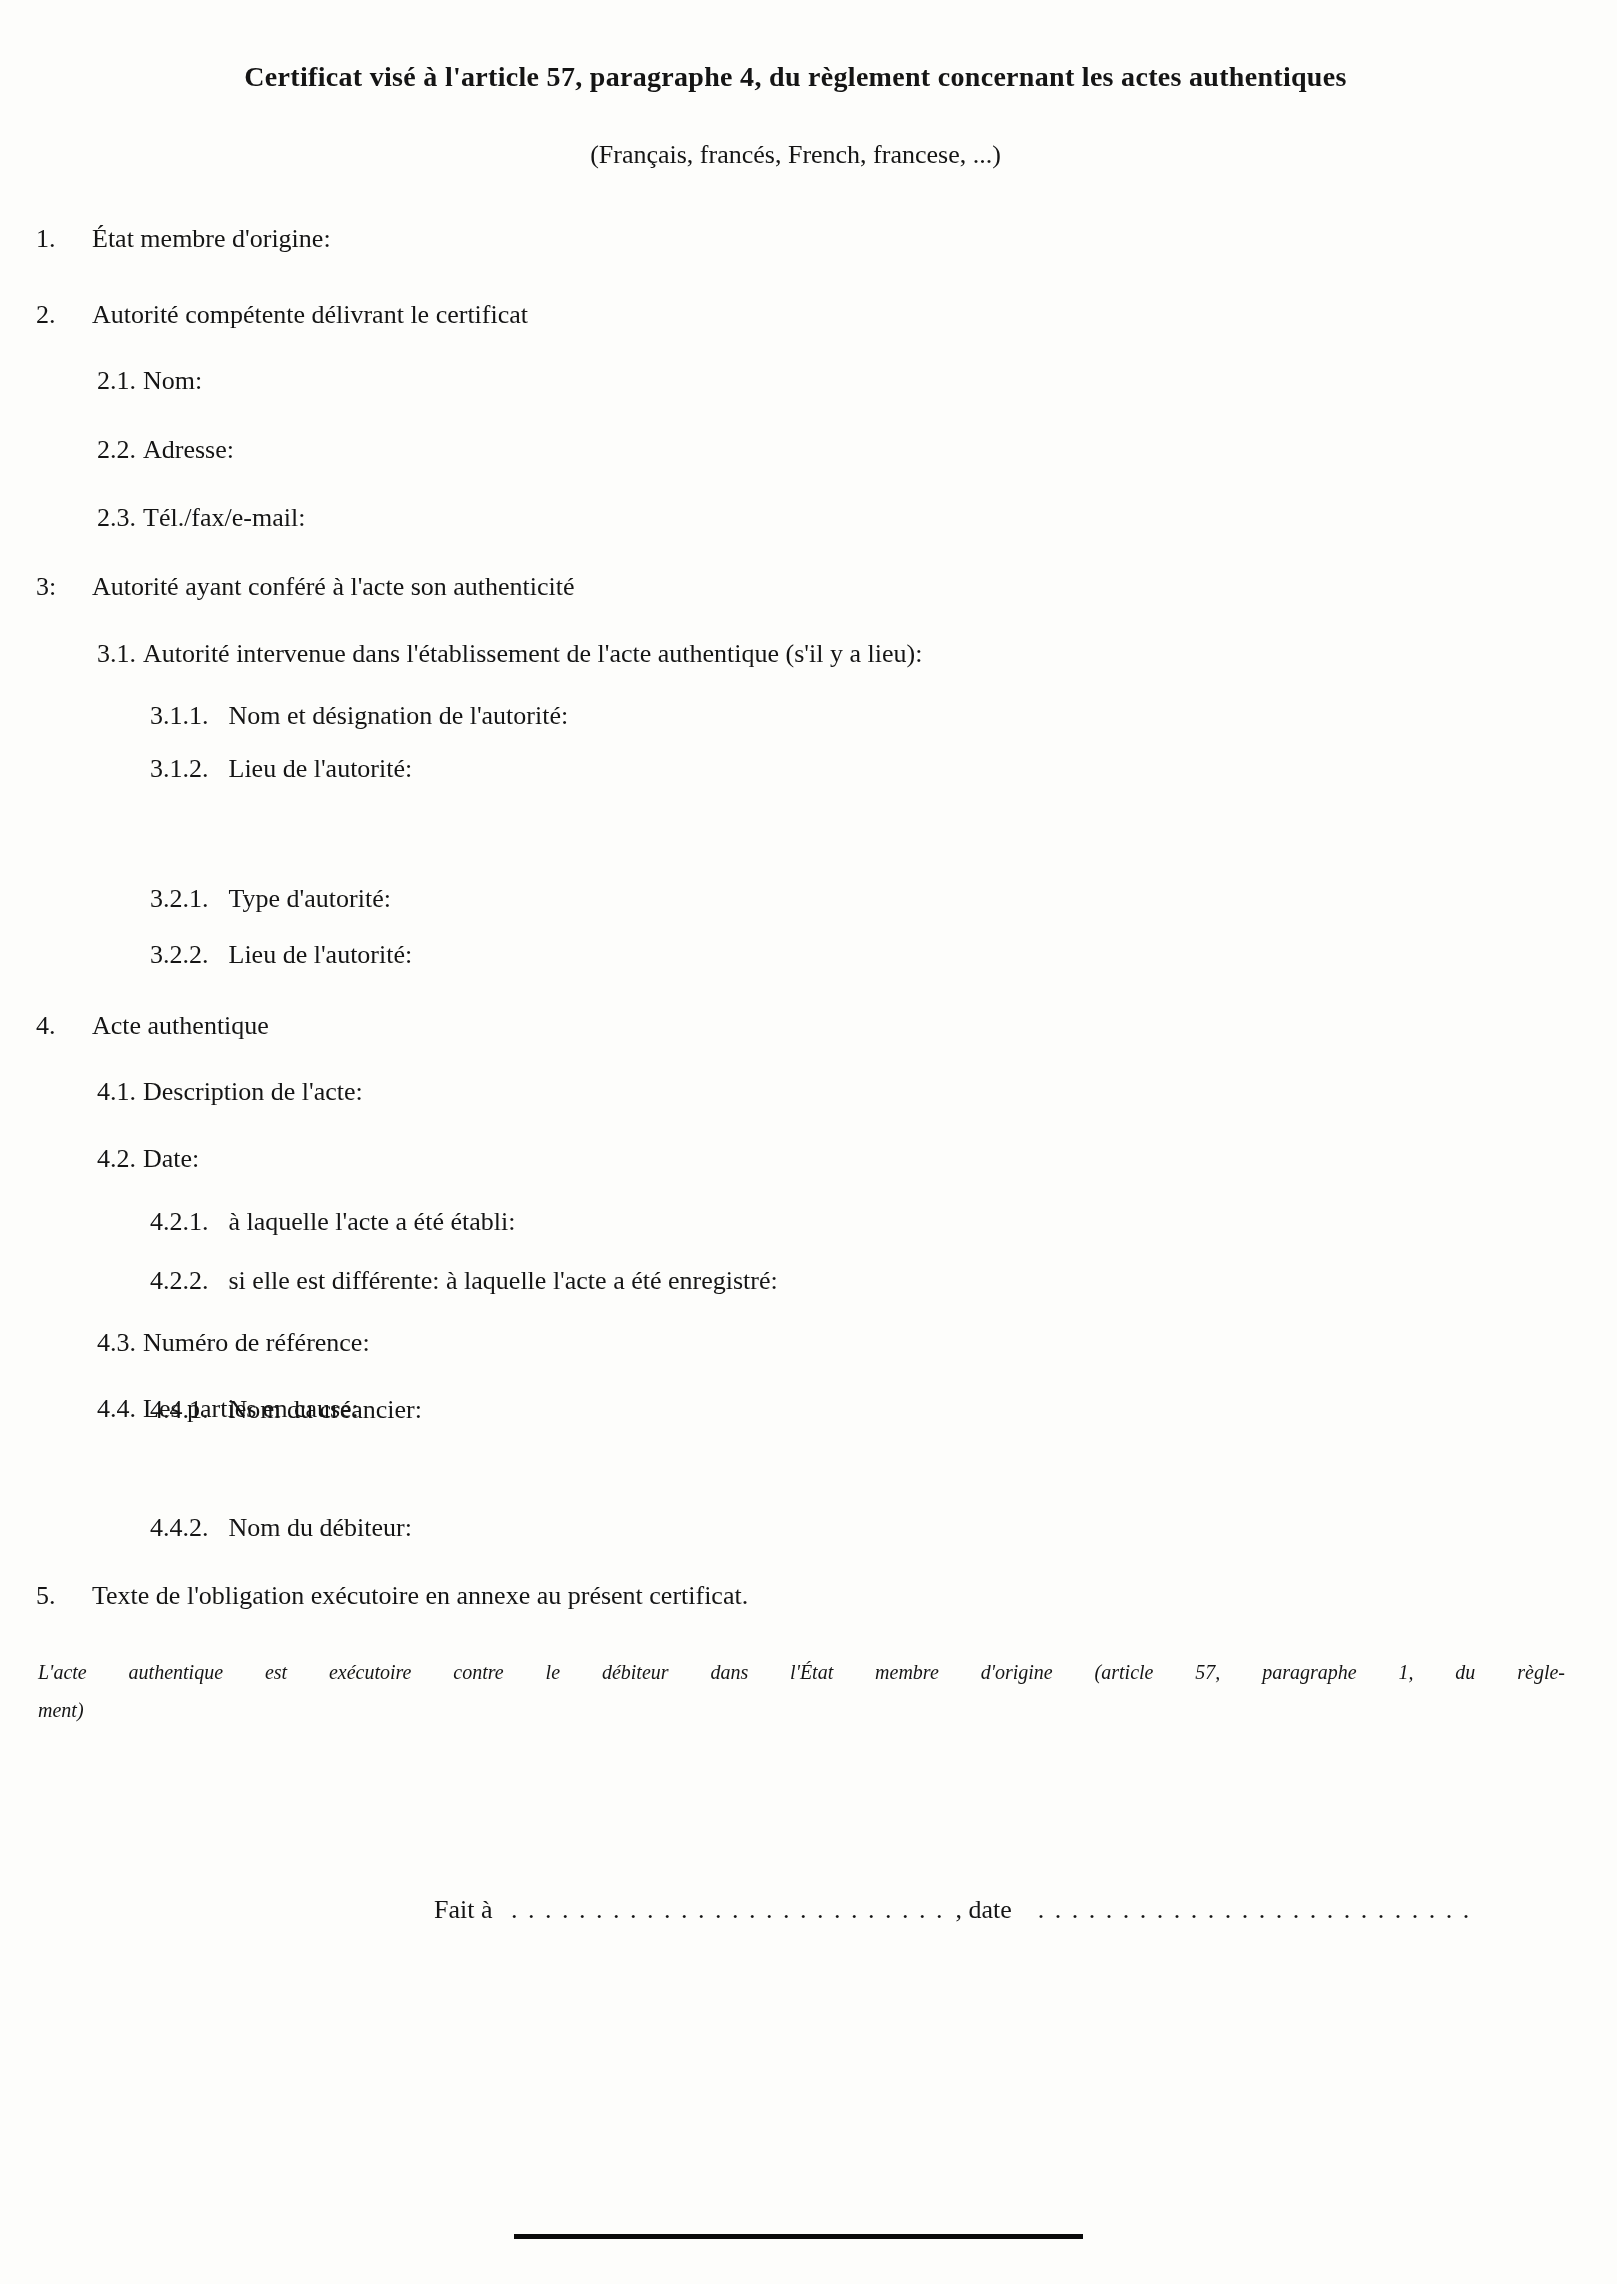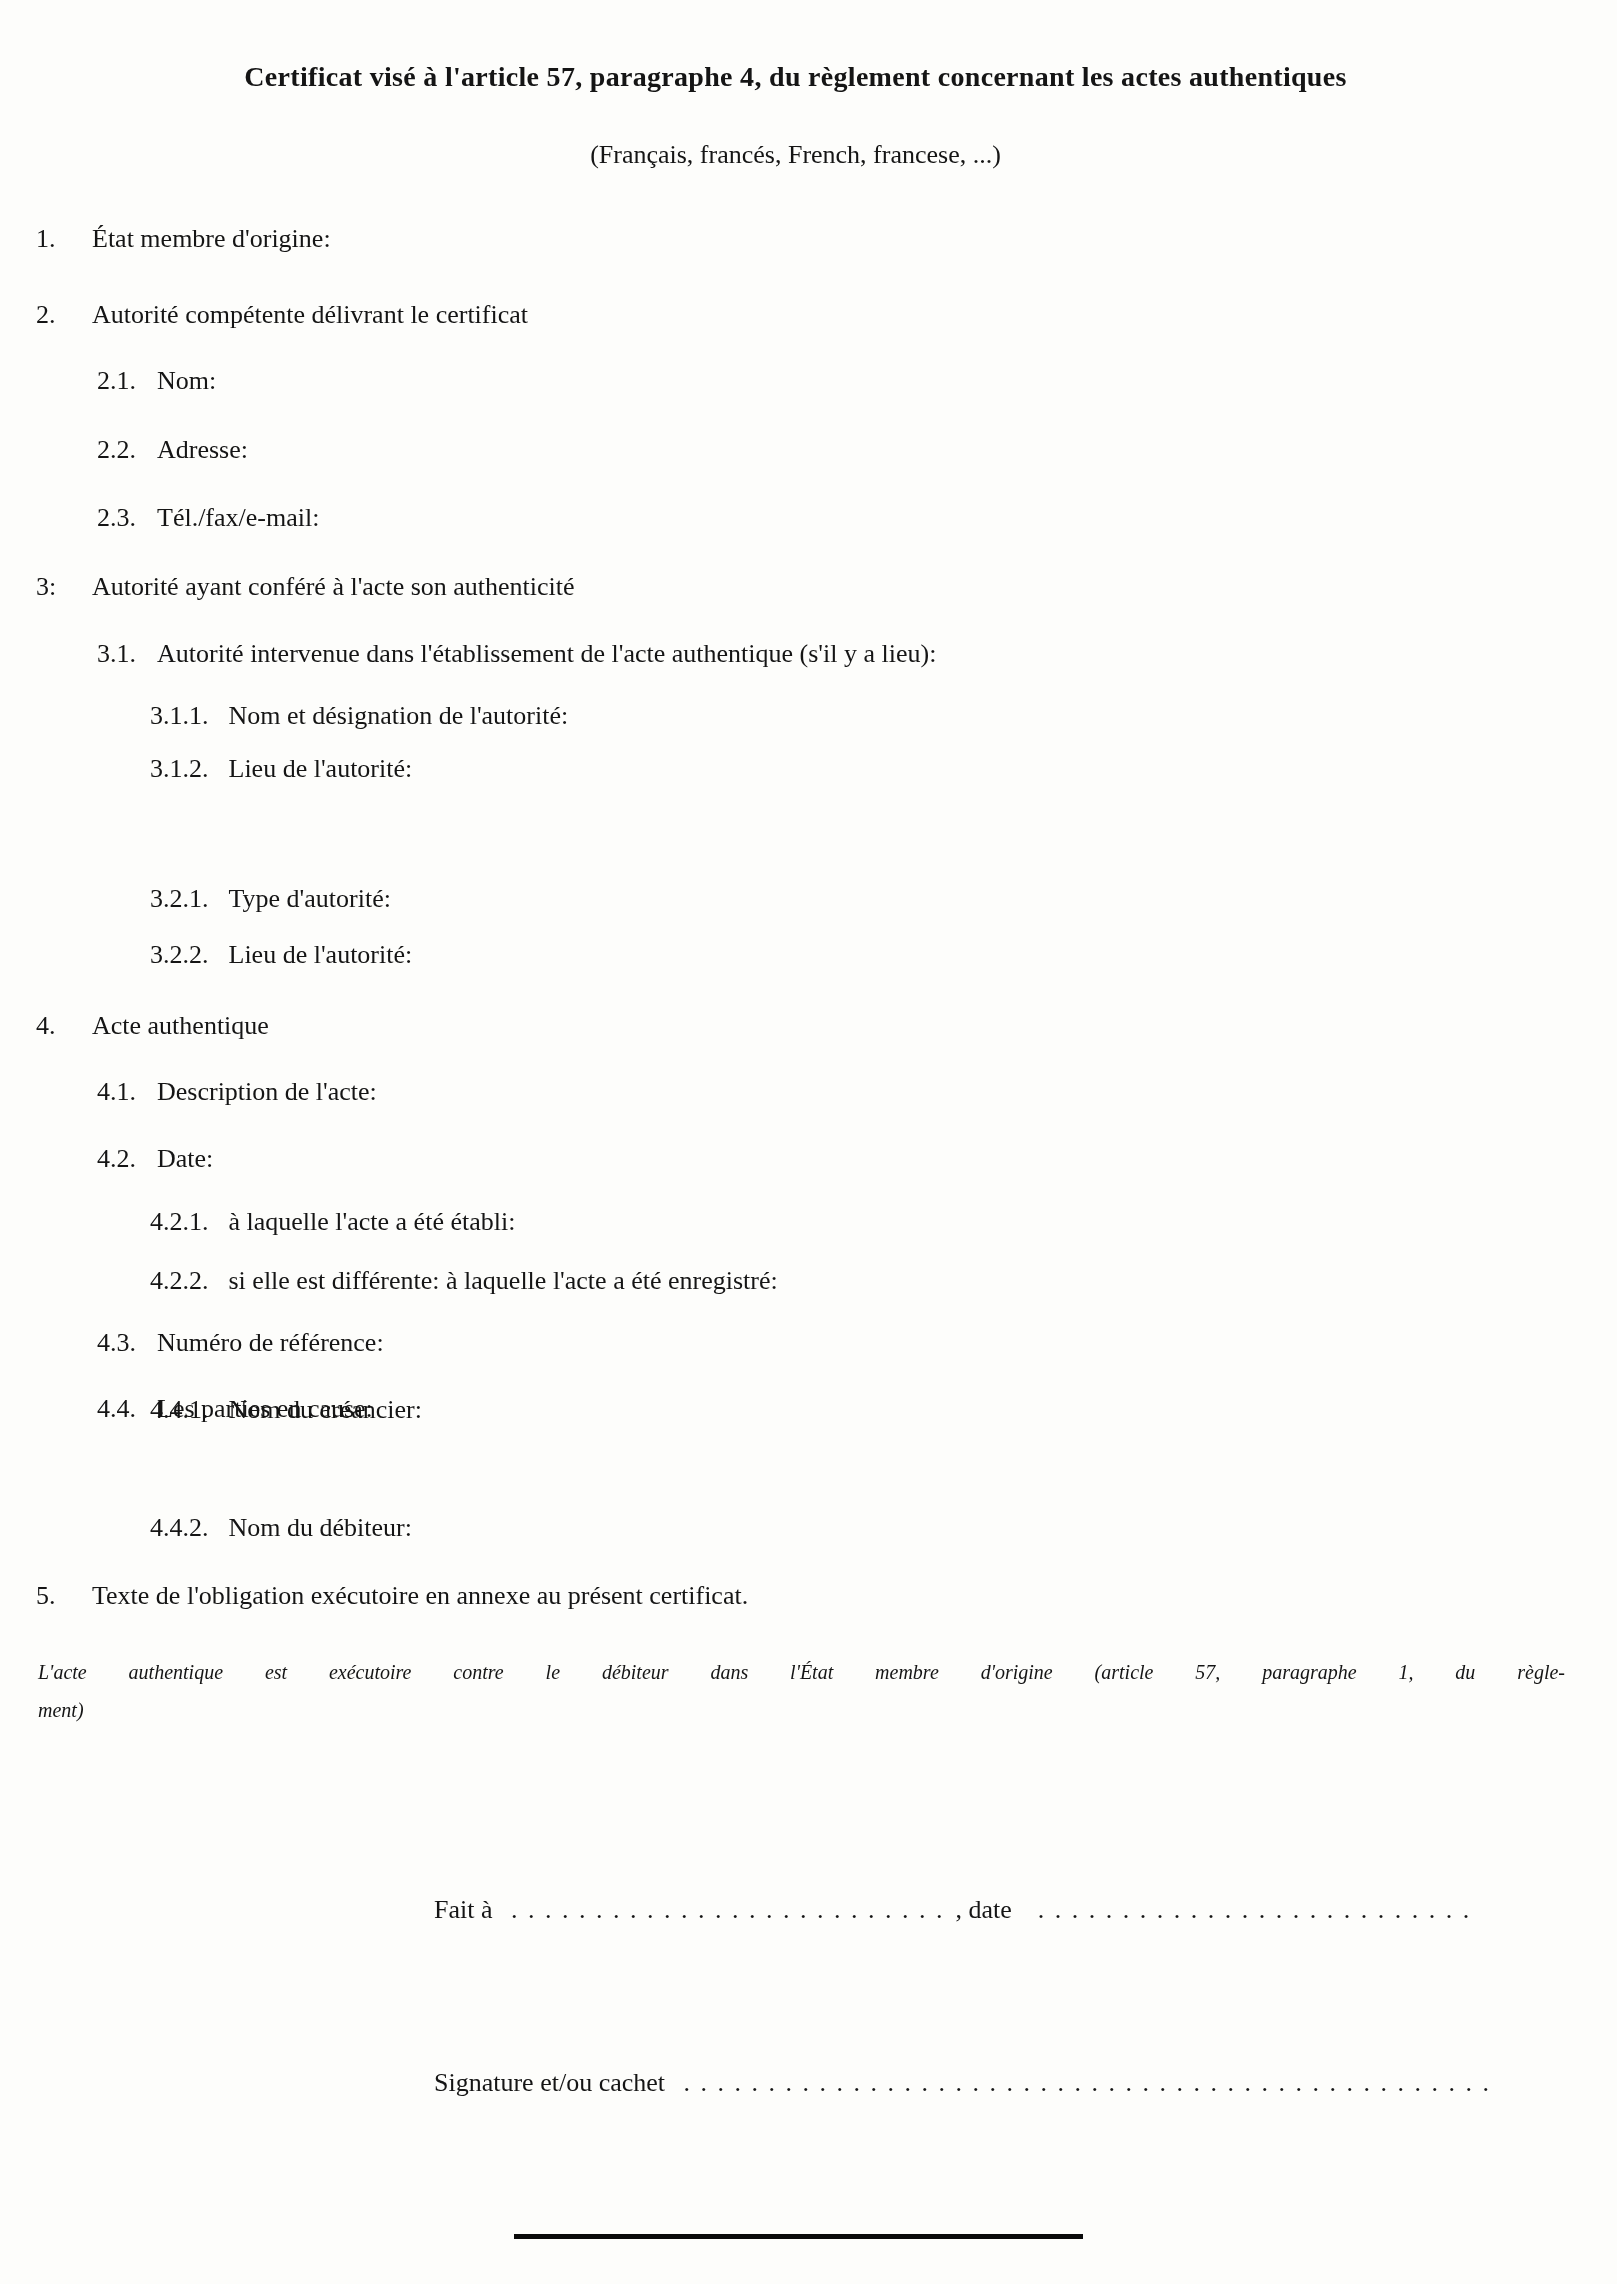--- a/index.html
+++ b/index.html
@@ -30,21 +30,21 @@
   }
   .row{
     position:absolute;
     font-size:26px;
     line-height:32px;
     white-space:nowrap;
   }
   .lvl1{left:36px;}
   .lvl1 .num{display:inline-block;min-width:56px;}
   .lvl2{left:97px;}
-  .lvl2 .num{margin-right:21px;}
+  .lvl2 .num{margin-right:7px;}
   .lvl3{left:150px;}
   .lvl3 .num{margin-right:20px;}
   .r0{top:223px}.r1{top:299px}.r2{top:365px}.r3{top:434px}.r4{top:502px}
   .r5{top:571px}.r6{top:638px}.r7{top:700px}.r8{top:753px}.r9{top:820px}
   .r10{top:883px}.r11{top:939px}.r12{top:1010px}.r13{top:1076px}.r14{top:1143px}
   .r15{top:1206px}.r16{top:1265px}.r17{top:1327px}.r18{top:1393px}.r19{top:1394px}
   .r20{top:1512px}.r21{top:1580px}
   .closing{
     position:absolute;
     top:1653px; left:38px; width:1527px;
@@ -112,20 +112,17 @@
 
   <div class="closing">
     <span class="l1">L'acte authentique est exécutoire contre le débiteur dans l'État membre d'origine (article 57, paragraphe 1, du règle-</span>
     <span class="l2">ment)</span>
   </div>
 
   <div class="sig-row fait-row">
     <span>Fait à</span><span class="dots">..........................</span><span class="date-label">, date</span><span class="dots dots2">..........................</span>
   </div>
 
-  <div class="sig-row signature-row">
-    <span>Signature et/ou cachet</span><span class="dots">................................................</span>
-  </div>
 
   <div class="bottom-rule"></div>
 
 </div>
 
 
 </body></html>

